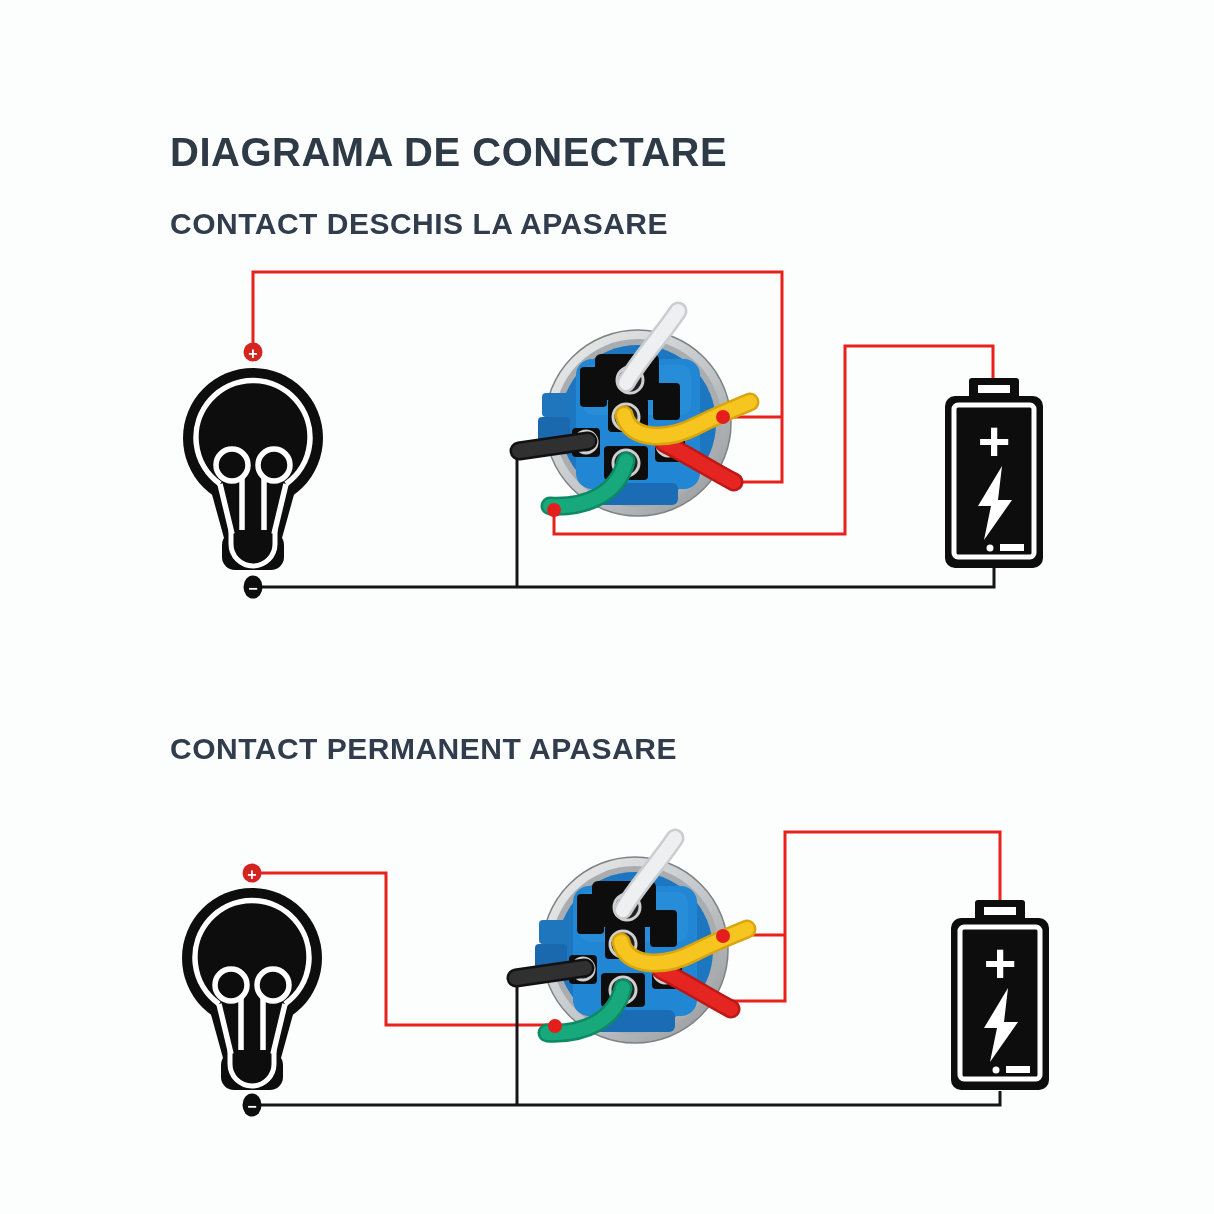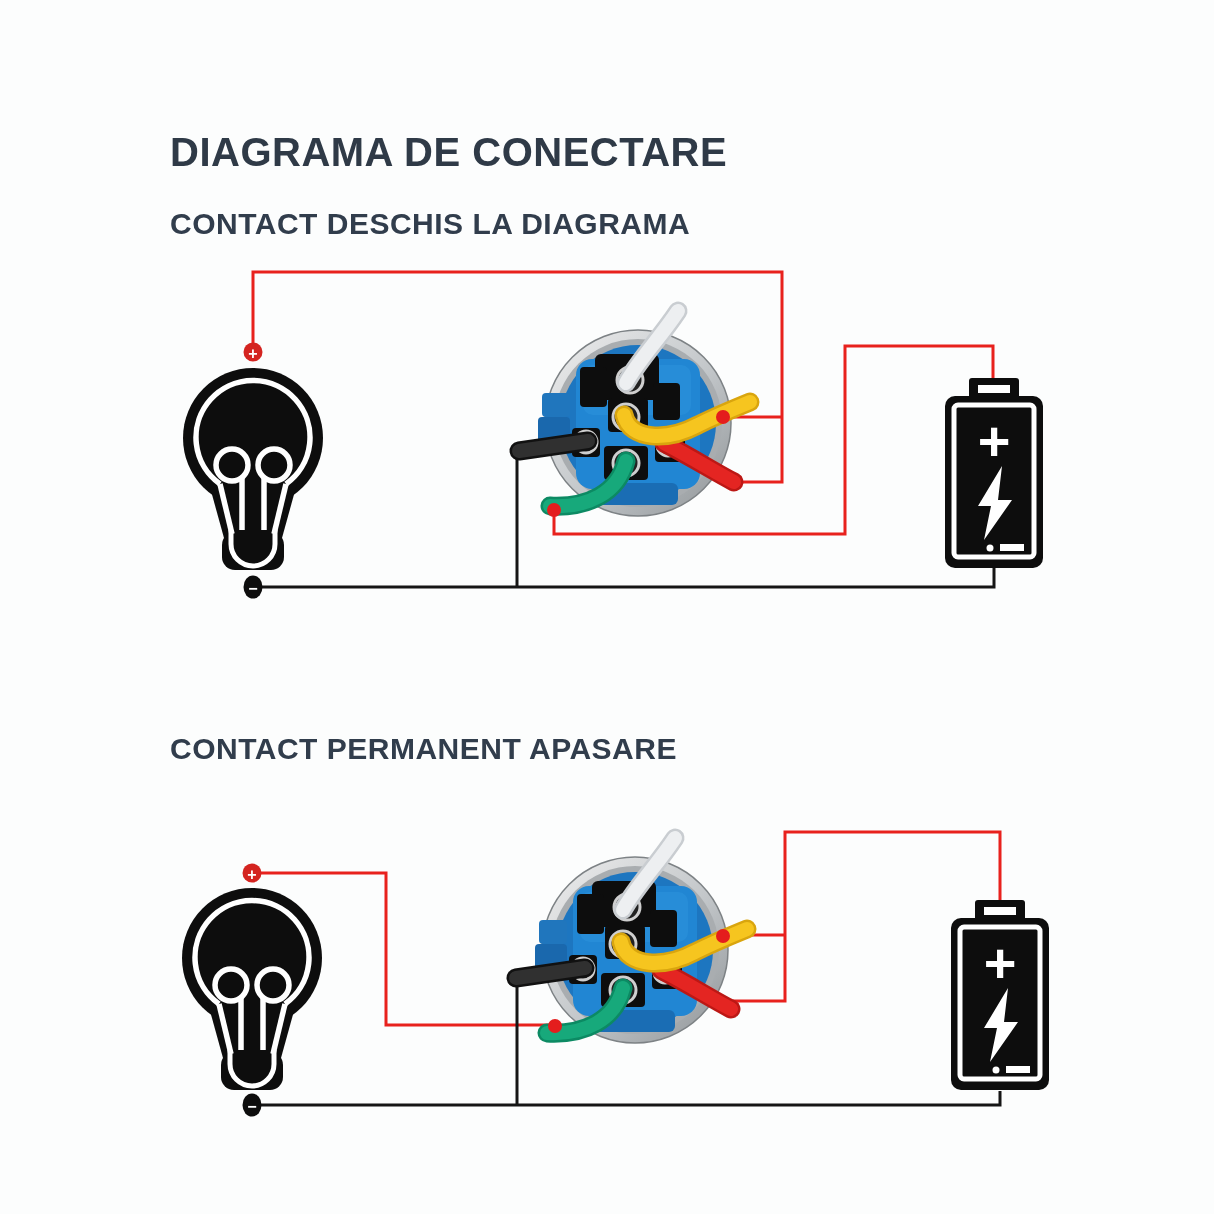--- a/index.html
+++ b/index.html
@@ -24,21 +24,21 @@
   .wire-pos{stroke:#e8211d;stroke-width:3;fill:none;}
   .wire-neg{stroke:#151515;stroke-width:3;fill:none;}
   .jdot{fill:#e41d1d;stroke:none;}
   .term-label{fill:#ffffff;font-family:"Liberation Sans",sans-serif;font-weight:700;}
   .bat-plus{fill:#ffffff;font-family:"Liberation Sans",sans-serif;font-weight:700;font-size:56px;}
 </style>
 </head>
 <body>
 
 <div class="page-title">DIAGRAMA DE CONECTARE</div>
-<div class="section-title" id="section1-title">CONTACT DESCHIS LA DIAGRAMA</div>
+<div class="section-title" id="section1-title">CONTACT DESCHIS LA APASARE</div>
 <div class="section-title" id="section2-title">CONTACT PERMANENT APASARE</div>
 
 <svg class="diagram-canvas" width="1214" height="1214" viewBox="0 0 1214 1214" xmlns="http://www.w3.org/2000/svg">
 
   <defs>
     <linearGradient id="met" x1="0" y1="0" x2="1" y2="1">
       <stop offset="0" stop-color="#efefef"></stop>
       <stop offset="0.55" stop-color="#c2c6c9"></stop>
       <stop offset="1" stop-color="#8e9396"></stop>
     </linearGradient>

